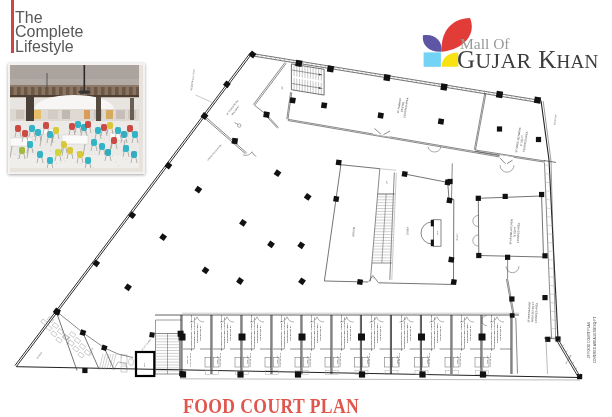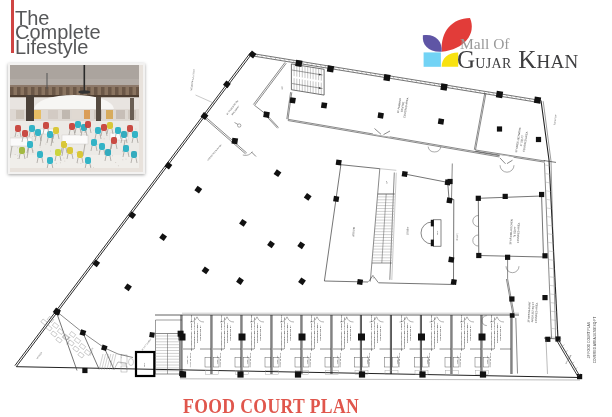--- a/index.html
+++ b/index.html
@@ -1,18 +1,18 @@
 <!DOCTYPE html>
 <html><head>
 <meta charset="utf-8">
 <style>
   html,body{margin:0;padding:0;background:#ffffff;width:612px;height:417px;overflow:hidden;}
   body{font-family:"Liberation Sans", sans-serif;position:relative;}
   #redbar{position:absolute;left:11px;top:0;width:2.5px;height:53px;background:#cf4543;}
-  #title{position:absolute;left:15px;top:10.5px;color:#565759;font-size:20px;line-height:14.5px;letter-spacing:0px;}
+  #title{position:absolute;left:15px;top:10.5px;color:#565759;font-size:16px;line-height:14.5px;letter-spacing:0px;}
   #photo{position:absolute;left:8px;top:63px;width:133px;height:107px;background:#e8e2dc;box-shadow:0 1px 3px rgba(0,0,0,0.35);border:2px solid #f3f2f1;}
   #fcp{position:absolute;left:183px;top:393px;color:#e0564c;font-family:"Liberation Serif",serif;font-weight:bold;font-size:22px;letter-spacing:0.5px;transform:scale(0.8,1);transform-origin:0 0;}
   .gk{position:absolute;left:457px;top:46px;color:#3d3d3f;font-family:"Liberation Serif",serif;font-size:25px;letter-spacing:0.3px;}
   .mallof{position:absolute;left:460px;top:35px;color:#999;font-family:"Liberation Serif",serif;font-size:15.5px;}
 </style>
 </head>
 <body>
   <div id="redbar"></div>
   <div id="title">The<br>Complete<br>Lifestyle</div>
   <div id="photo">
@@ -237,21 +237,21 @@
 <rect x="56" y="71" width="20" height="7" fill="#fcfbfa"></rect>
 </svg>
   </div>
   <svg id="logosvg" style="position:absolute;left:0;top:0" width="612" height="417" viewBox="0 0 612 417">
     <path d="M441.6,51.7 C440.5,31 452,18.5 470,18 C476.8,34 464,49.5 441.6,51.7 Z" fill="#e23c39"></path>
     <path d="M441.6,51.7 C429,52.5 421.8,45.5 422.9,35.3 C434.8,33.3 442.6,40.5 441.6,51.7 Z" fill="#5f55a5"></path>
     <rect x="423.6" y="52.4" width="17.3" height="14.4" fill="#72d3f5"></rect>
     <path d="M441.6,66.8 L458.2,66.8 L458.2,52.4 C448,52.4 441.6,58 441.6,66.8 Z" fill="#f8e211"></path>
   </svg>
   <div class="mallof">Mall Of</div>
-  <div class="gk">G<span style="font-size:14px">UJAR</span> K<span style="font-size:19px">HAN</span></div>
+  <div class="gk">G<span style="font-size:22px">UJAR</span> K<span style="font-size:19px">HAN</span></div>
   <div id="fcp">FOOD COURT PLAN</div>
 
   <svg id="plan" style="position:absolute;left:0;top:0" width="612" height="417" viewBox="0 0 612 417" xmlns="http://www.w3.org/2000/svg">
 <line x1="252.0" y1="53.5" x2="541.0" y2="100.5" stroke="#3a3a3a" stroke-width="0.7"></line>
 <line x1="251.6" y1="55.8" x2="540.6" y2="102.8" stroke="#3a3a3a" stroke-width="0.7"></line>
 <path d="M256.5,54.2 l1.6,2.6 M261.1,55.0 l1.6,2.6 M265.6,55.7 l1.6,2.6 M270.2,56.5 l1.6,2.6 M274.7,57.2 l1.6,2.6 M279.2,57.9 l1.6,2.6 M283.8,58.7 l1.6,2.6 M288.3,59.4 l1.6,2.6 M292.9,60.1 l1.6,2.6 M297.4,60.9 l1.6,2.6 M301.9,61.6 l1.6,2.6 M306.5,62.4 l1.6,2.6 M311.0,63.1 l1.6,2.6 M315.6,63.8 l1.6,2.6 M320.1,64.6 l1.6,2.6 M324.6,65.3 l1.6,2.6 M329.2,66.1 l1.6,2.6 M333.7,66.8 l1.6,2.6 M338.3,67.5 l1.6,2.6 M342.8,68.3 l1.6,2.6 M347.3,69.0 l1.6,2.6 M351.9,69.7 l1.6,2.6 M356.4,70.5 l1.6,2.6 M361.0,71.2 l1.6,2.6 M365.5,72.0 l1.6,2.6 M370.0,72.7 l1.6,2.6 M374.6,73.4 l1.6,2.6 M379.1,74.2 l1.6,2.6 M383.7,74.9 l1.6,2.6 M388.2,75.7 l1.6,2.6 M392.8,76.4 l1.6,2.6 M397.3,77.1 l1.6,2.6 M401.8,77.9 l1.6,2.6 M406.4,78.6 l1.6,2.6 M410.9,79.3 l1.6,2.6 M415.5,80.1 l1.6,2.6 M420.0,80.8 l1.6,2.6 M424.5,81.6 l1.6,2.6 M429.1,82.3 l1.6,2.6 M433.6,83.0 l1.6,2.6 M438.2,83.8 l1.6,2.6 M442.7,84.5 l1.6,2.6 M447.2,85.3 l1.6,2.6 M451.8,86.0 l1.6,2.6 M456.3,86.7 l1.6,2.6 M460.9,87.5 l1.6,2.6 M465.4,88.2 l1.6,2.6 M469.9,88.9 l1.6,2.6 M474.5,89.7 l1.6,2.6 M479.0,90.4 l1.6,2.6 M483.6,91.2 l1.6,2.6 M488.1,91.9 l1.6,2.6 M492.6,92.6 l1.6,2.6 M497.2,93.4 l1.6,2.6 M501.7,94.1 l1.6,2.6 M506.3,94.9 l1.6,2.6 M510.8,95.6 l1.6,2.6 M515.3,96.3 l1.6,2.6 M519.9,97.1 l1.6,2.6 M524.4,97.8 l1.6,2.6 M529.0,98.5 l1.6,2.6 M533.5,99.3 l1.6,2.6" stroke="#777" stroke-width="0.45" fill="none"></path>
 <line x1="252.0" y1="53.5" x2="16.3" y2="366.7" stroke="#222" stroke-width="0.95"></line>
 <line x1="250.6" y1="52.4" x2="14.9" y2="365.6" stroke="#222" stroke-width="0.95"></line>
 <path d="M541.0,100.5 L549.0,160.0 L558.0,339.0" fill="none" stroke="#222" stroke-width="1.1"></path>
 <path d="M543.2,101.2 L551.0,161.0 L555.6,338.0" fill="none" stroke="#3a3a3a" stroke-width="0.5"></path>

